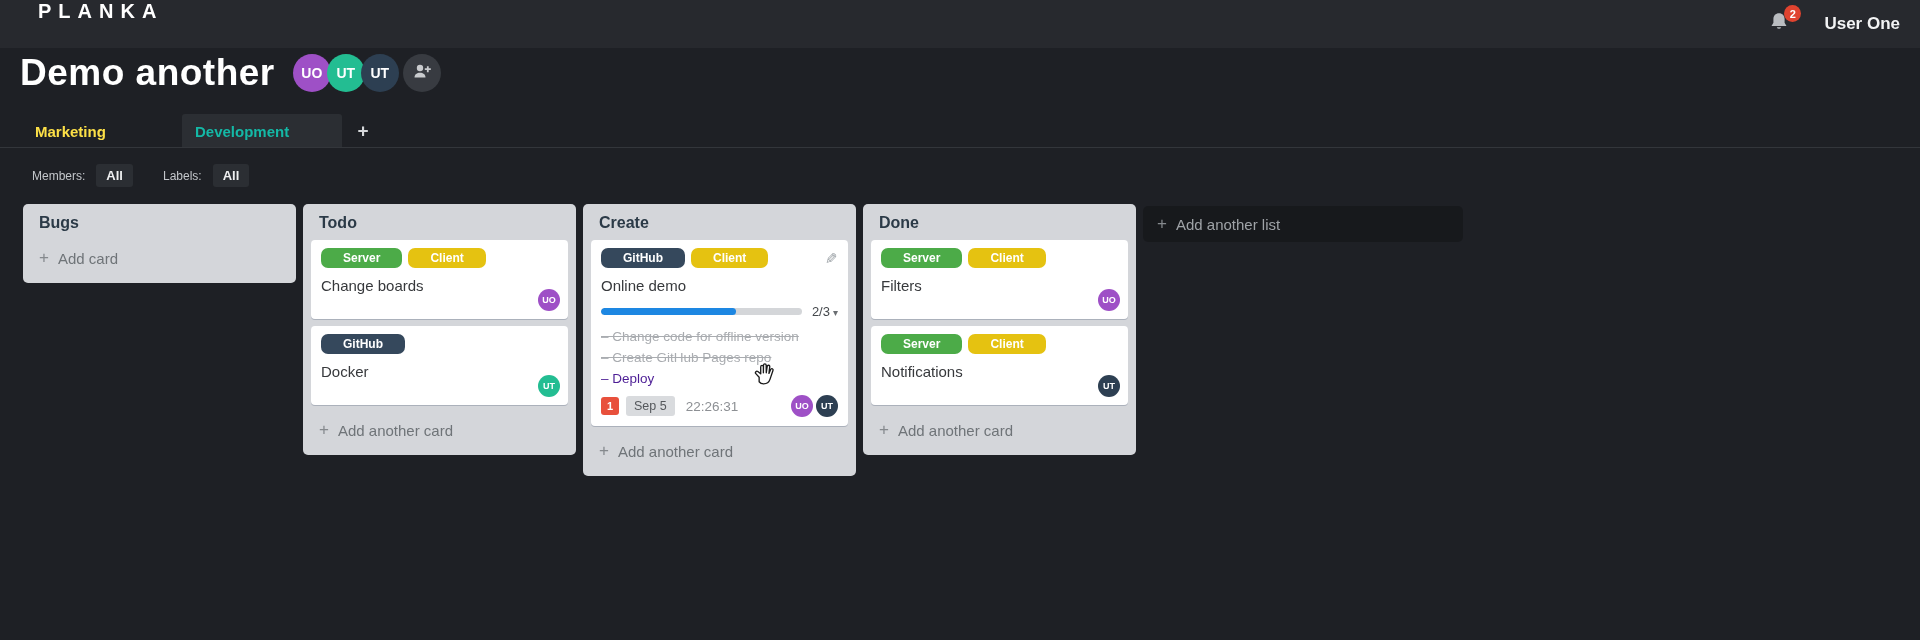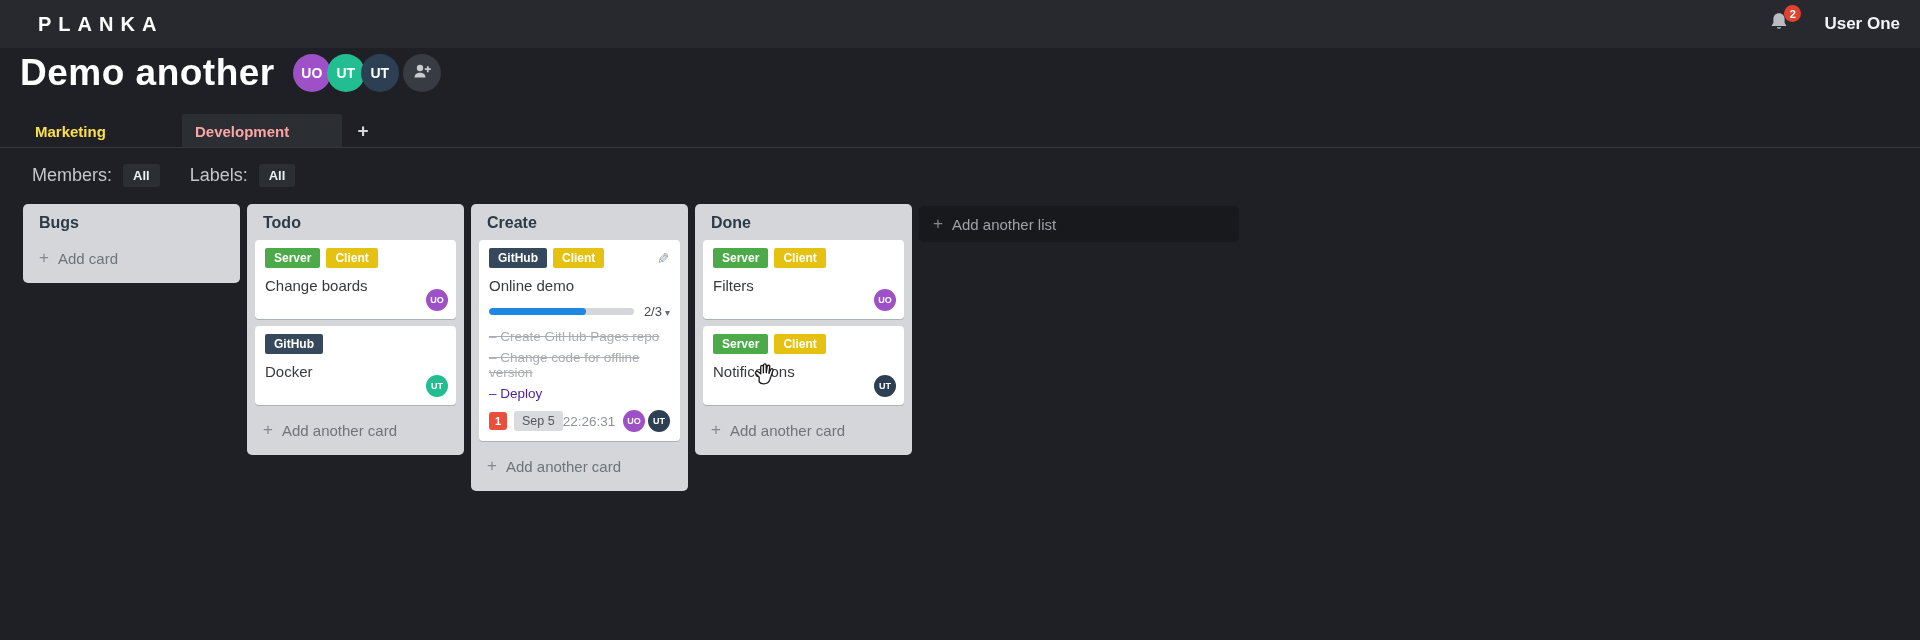--- a/index.html
+++ b/index.html
@@ -6,21 +6,21 @@
   html,body { width:1920px; height:640px; overflow:hidden; }
   body {
     background:#1e2025;
     font-family:"Liberation Sans", sans-serif;
     position:relative;
     color:#fff;
   }
   
   .topbar {
     position:absolute; top:0; left:0; right:0; height:48px;
-    background:#27292e; display:flex; align-items:center;
+    background:#27292e; display:flex; 
   }
   .logo { margin-left:38px; font-size:20px; font-weight:bold; letter-spacing:7px; color:#fff; }
   .topbar-right { margin-left:auto; display:flex; align-items:center; margin-right:20px; }
   .bell-wrap { position:relative; width:26px; height:26px; margin-right:30px; cursor:pointer; }
   .badge {
     position:absolute; top:-6px; right:-7px; min-width:17px; height:17px;
     background:#e0432f; border-radius:50%; color:#fff; font-size:11px; font-weight:bold;
     display:flex; align-items:center; justify-content:center;
   }
   .username { font-size:17px; font-weight:600; color:#f2f3f4; cursor:pointer; }
@@ -38,49 +38,49 @@
     width:38px; height:38px; border-radius:50%; background:#383b41; margin-left:4px;
     display:flex; align-items:center; justify-content:center; cursor:pointer;
   }
 
   
   .tabs-row { position:absolute; top:114px; left:22px; display:flex; align-items:stretch; height:34px; }
   .tab {
     width:160px; display:flex; align-items:center; padding-left:13px;
     font-size:15px; font-weight:bold; color:#fde047; cursor:pointer;
   }
-  .tab.active { background:#2b2e33; border-radius:3px 3px 0 0; color:#fca5a5; }
+  .tab.active { background:#2b2e33; border-radius:3px 3px 0 0; color:#14b8a6; }
   .tab-add { width:42px; display:flex; align-items:center; justify-content:center;
     font-size:19px; font-weight:bold; color:#d5d7da; cursor:pointer; }
   .tabs-divider { position:absolute; top:147px; left:0; right:0; height:1px; background:#33363b; }
 
   
   .filter-bar { position:absolute; top:164px; left:32px; display:flex; align-items:center; }
-  .filter-label { font-size:18px; color:#c3c6ca; }
+  .filter-label { font-size:12px; color:#c3c6ca; }
   .filter-chip {
     background:#2b2e33; border-radius:3px; padding:4px 10px; margin-left:11px;
     font-size:13px; font-weight:bold; color:#eff0f1; cursor:pointer;
   }
   .filter-gap { width:30px; }
 
   
   .board { position:absolute; top:204px; left:23px; right:0; display:flex; align-items:flex-start; }
   .list {
-    width:217px; background:#d4d6da; border-radius:5px; margin-right:7px;
+    width:273px; background:#d4d6da; border-radius:5px; margin-right:7px;
     padding-bottom:2px; flex:none;
   }
   .list-title { padding:10px 16px 8px; font-size:16px; font-weight:bold; color:#2b3a47; }
   .card {
     position:relative; background:#fff; border-radius:4px; margin:0 8px 7px;
     padding:8px 10px 9px; box-shadow:0 1px 0 rgba(9,30,66,0.2); cursor:pointer;
   }
   .card.simple { min-height:79px; }
   .label-row { display:flex; align-items:center; }
   .card-label {
-    border-radius:2px; padding:3px 9px; margin-right:6px;
+    border-radius:7px; padding:3px 22px; margin-right:6px;
     font-size:12px; font-weight:bold; color:#fff; white-space:nowrap;
   }
   .edit-icon { margin-left:auto; color:#9aa0a5; font-size:15px; transform:scaleX(-1); cursor:pointer; line-height:1; }
   .card-title { margin-top:9px; font-size:15px; color:#37393c; }
   .card-avatar {
     position:absolute; right:8px; bottom:8px; width:22px; height:22px; border-radius:50%;
     color:#fff; font-size:9px; font-weight:bold; display:flex; align-items:center; justify-content:center;
   }
   .progress-row { display:flex; align-items:center; margin-top:10px; }
   .progress-track { flex:1; height:7px; border-radius:4px; background:#d4d6d9; overflow:hidden; }
@@ -91,21 +91,21 @@
   .task-item { font-size:13.5px; color:#4c1d95; padding:3px 0; }
   .task-item.done { color:#a9acb0; text-decoration:line-through; }
   .card-footer { display:flex; align-items:center; margin-top:6px; }
   .notif-badge {
     width:18px; height:18px; background:#e8503c; border-radius:3px; color:#fff;
     font-size:11px; font-weight:bold; display:flex; align-items:center; justify-content:center;
     margin-right:7px;
   }
   .due-chip {
     background:#d9dbde; border-radius:3px; padding:3px 8px; font-size:12.5px;
-    color:#55585c; white-space:nowrap;
+    color:#55585c; margin-right:11px; white-space:nowrap;
   }
   .timer { font-size:13.5px; color:#8d9094; }
   .footer-avatars { margin-left:auto; display:flex; }
   .footer-avatars .card-avatar { position:static; margin-left:3px; }
   .add-card-row {
     display:flex; align-items:center; padding:8px 16px 13px; color:#6f7478; font-size:15px; cursor:pointer;
   }
   .add-card-row .plus, .add-list-btn .plus { font-size:17px; margin-right:9px; color:#85898d; font-weight:normal; }
   .add-list-btn {
     flex:none; width:320px; height:36px; margin-top:2px; background:rgba(0,0,0,0.22); border-radius:5px;
@@ -203,22 +203,22 @@
           <span class="edit-icon">✎</span>
         </div>
         <div class="card-title">Online demo</div>
         <div class="progress-row">
           <div class="progress-track">
             <div class="progress-fill" style="width: 67%; background: rgb(29, 135, 226);"></div>
           </div>
           <span class="progress-label">2/3<span class="progress-caret">▾</span></span>
         </div>
         <div class="task-list">
+          <div class="task-item done">– Change code for offline version</div>
           <div class="task-item done">– Create GitHub Pages repo</div>
-          <div class="task-item done">– Change code for offline version</div>
           <div class="task-item">– Deploy</div>
         </div>
         <div class="card-footer">
           <span class="notif-badge">1</span>
           <span class="due-chip">Sep 5</span>
           <span class="timer">22:26:31</span>
           <div class="footer-avatars">
             <div class="card-avatar" style="background: rgb(158, 80, 198);">UO</div>
             <div class="card-avatar" style="background: rgb(45, 63, 82);">UT</div>
           </div>

